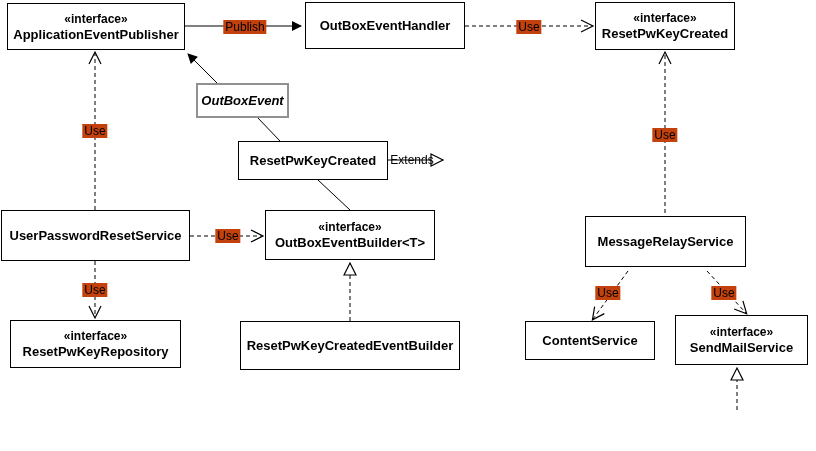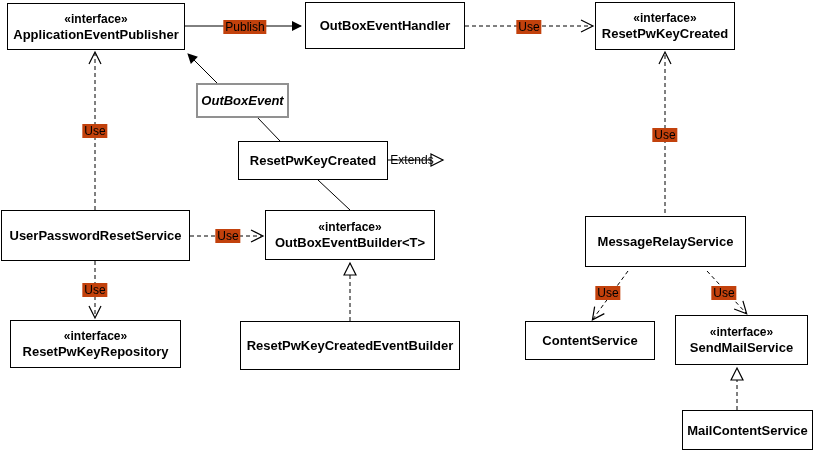--- a/index.html
+++ b/index.html
@@ -154,17 +154,14 @@
 
   <div class="node" style="left:525px;top:321px;width:130px;height:39px">
     <span class="name">ContentService</span>
   </div>
 
   <div class="node" style="left:675px;top:315px;width:133px;height:50px">
     <span class="stereo">«interface»</span>
     <span class="name">SendMailService</span>
   </div>
 
-  <div class="node" style="left:682px;top:410px;width:131px;height:40px">
-    <span class="name">MailContentService</span>
-  </div>
 
 </div>
 
 </body></html>

